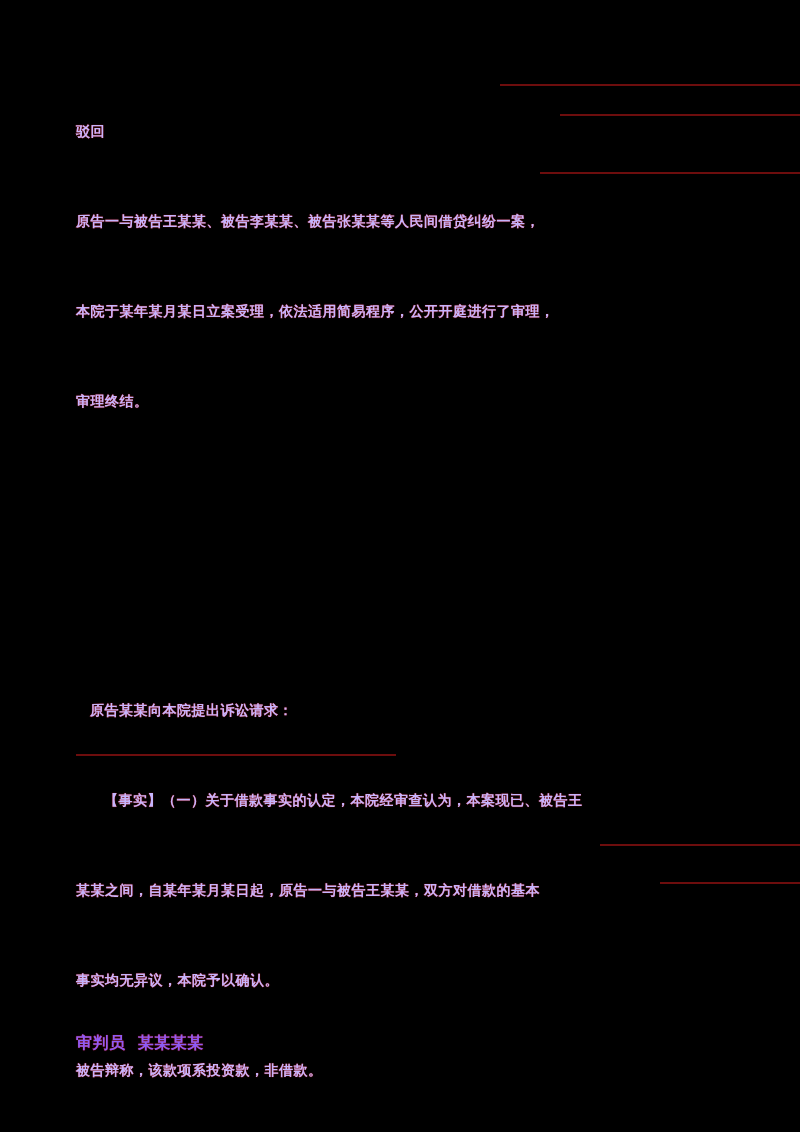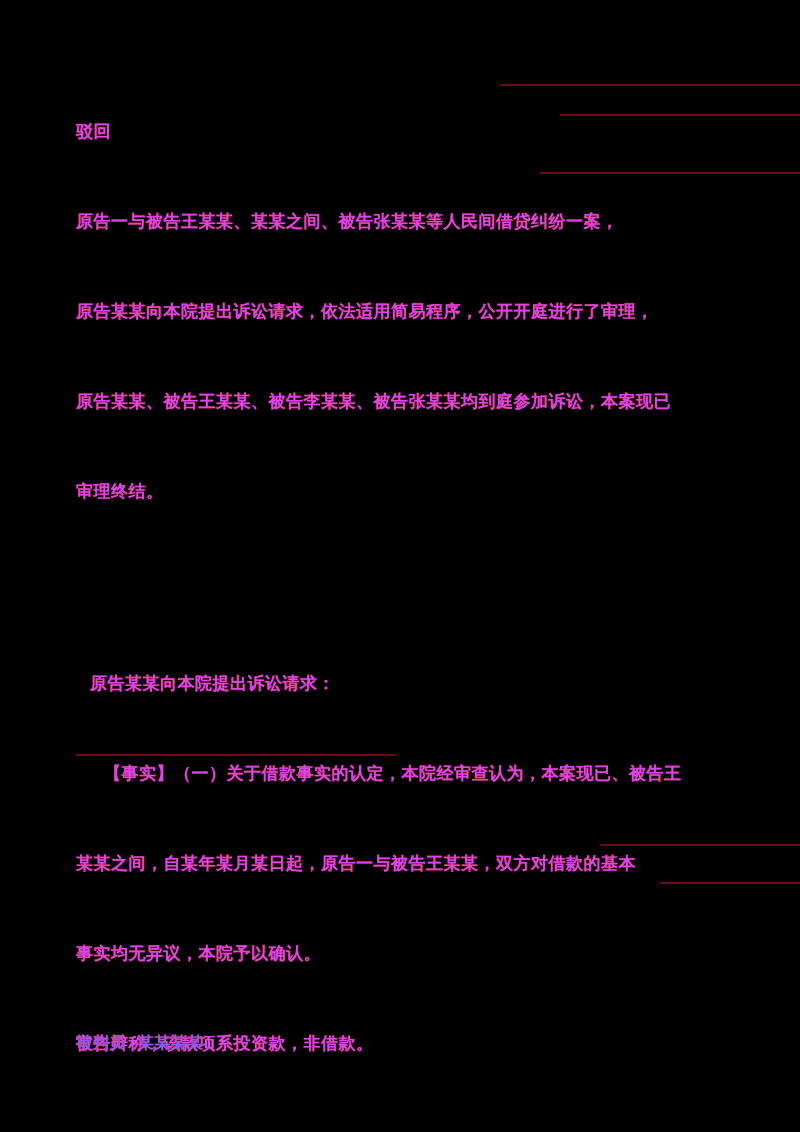--- a/index.html
+++ b/index.html
@@ -17,25 +17,25 @@
 
   .page {
     position: absolute;
     inset: 0;
     background: #000000;
   }
 
   
   .block {
     position: absolute;
-    color: #d946ef;
+    color: #c4b5fd;
     font-weight: bold;
     letter-spacing: 0.5px;
     line-height: 30px;
-    font-size: 17px;
+    font-size: 14px;
     white-space: pre-wrap;
     text-shadow: 0 0 1px #e8100f;
   }
 
   .top-block {
     left: 76px;
     top: 56px;
     width: 640px;
   }
 
@@ -51,39 +51,38 @@
     width: 300px;
     color: #8b5cf6;
     font-size: 16px;
     line-height: 26px;
   }
 
   .line {
     display: block;
   }
   .indent-1 { text-indent: 28px; }
-  .indent-2 { text-indent: 14px; }
+  .indent-2 { text-indent: 14px; margin-top: 27px; }
 
   
   .rule {
     position: absolute;
     height: 2px;
     background: #6d0d0d;
   }
 </style>
 </head>
 <body>
 
 <div class="page">
 
   <div class="block top-block">
     <span class="line">驳回</span>
-    <span class="line">原告一与被告王某某、某某之间、被告张某某等人民间借贷纠纷一案，</span>
-    <span class="line">原告某某向本院提出诉讼请求，依法适用简易程序，公开开庭进行了审理，</span>
-    <span class="line">原告某某、被告王某某、被告李某某、被告张某某均到庭参加诉讼，本案现已</span>
+    <span class="line">原告一与被告王某某、被告李某某、被告张某某等人民间借贷纠纷一案，</span>
+    <span class="line">本院于某年某月某日立案受理，依法适用简易程序，公开开庭进行了审理，</span>
     <span class="line">审理终结。</span>
   </div>
 
   <div class="block mid-block">
     <span class="line indent-2">原告某某向本院提出诉讼请求：</span>
     <span class="line indent-1">【事实】（一）关于借款事实的认定，本院经审查认为，本案现已、被告王</span>
     <span class="line">某某之间，自某年某月某日起，原告一与被告王某某，双方对借款的基本</span>
     <span class="line">事实均无异议，本院予以确认。</span>
     <span class="line">被告辩称，该款项系投资款，非借款。</span>
     

